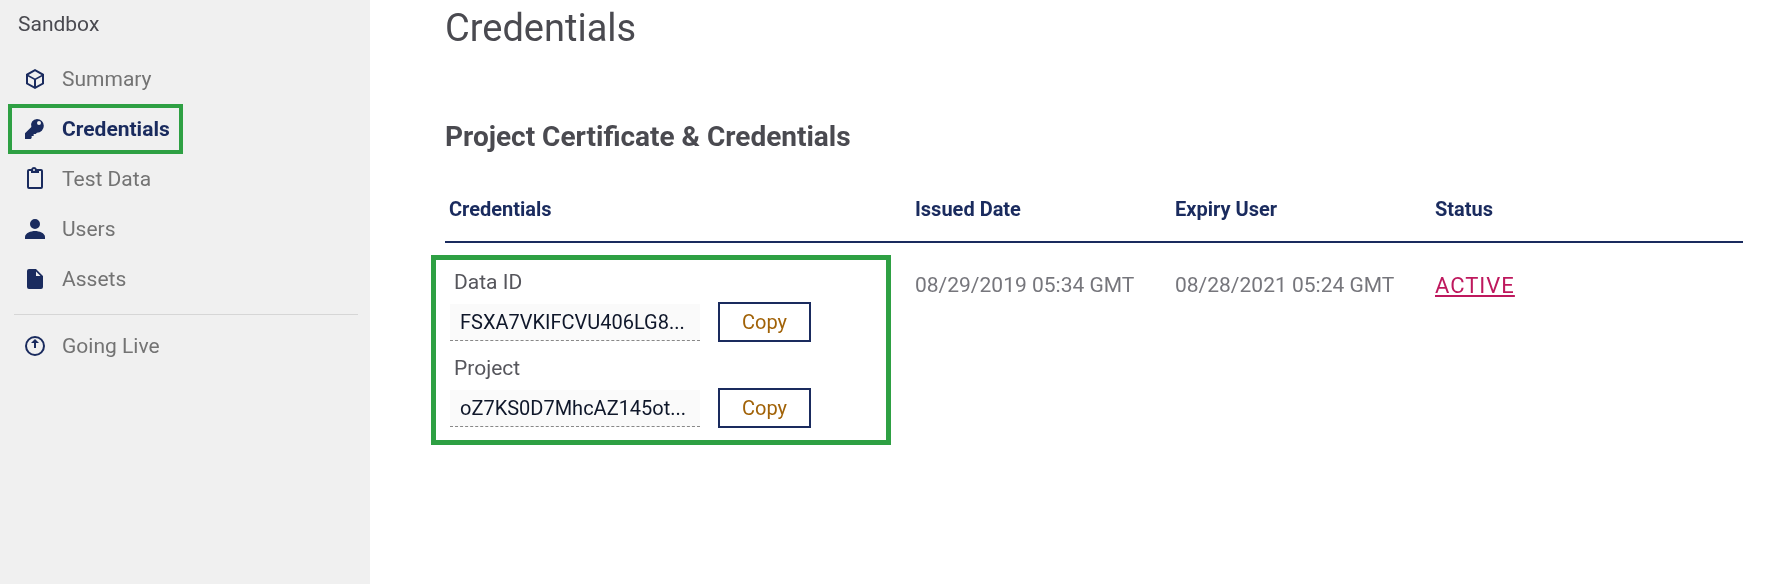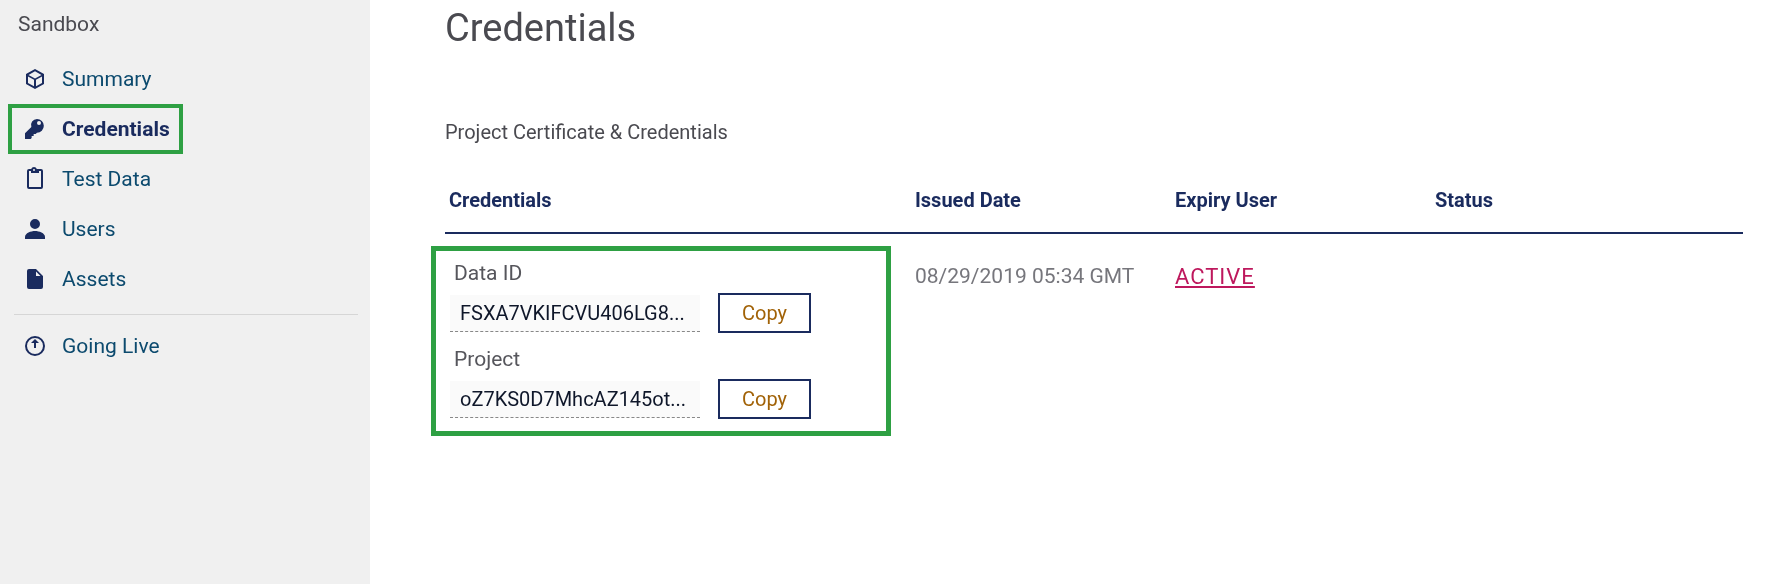--- a/index.html
+++ b/index.html
@@ -21,21 +21,21 @@
       color: #4a4a50;
       padding: 4px 10px 18px 10px;
       font-weight: 400;
     }
     .sidebar-item {
       display: flex;
       align-items: center;
       padding: 12px 14px;
       cursor: pointer;
       font-size: 21px;
-      color: #0c4a6e;
+      color: #737373;
       gap: 14px;
     }
     .sidebar-item.active {
       font-weight: 700;
       color: #1a2b5e;
     }
     .sidebar-item .icon {
       width: 26px;
       height: 26px;
       display: flex;
@@ -59,23 +59,23 @@
       padding: 0 40px 0 75px;
     }
     .page-title {
       font-size: 38px;
       color: #4a4a50;
       font-weight: 400;
       margin-top: 6px;
       margin-bottom: 70px;
     }
     .section-title {
-      font-size: 20px;
+      font-size: 28px;
       color: #4a4a50;
-      font-weight: 400;
+      font-weight: 700;
       margin-bottom: 44px;
       margin-top: 32px;
     }
     .table-header {
       display: flex;
       font-weight: 700;
       font-size: 20px;
       color: #1a2b5e;
       border-bottom: 2px solid #1a2b5e;
       padding-bottom: 20px;
@@ -237,15 +237,16 @@
           <span class="cred-label">Project</span>
           <div class="cred-row">
             <div class="cred-value">oZ7KS0D7MhcAZ145ot...</div>
             <button class="copy-btn">Copy</button>
           </div>
         </div>
 
       </div>
     </div>
     <div class="col-issued">08/29/2019 05:34 GMT</div>
+    <div class="col-expiry">08/28/2021 05:24 GMT</div>
     <div class="col-status">ACTIVE</div>
   </div>
 </div>
 
 </body></html>

